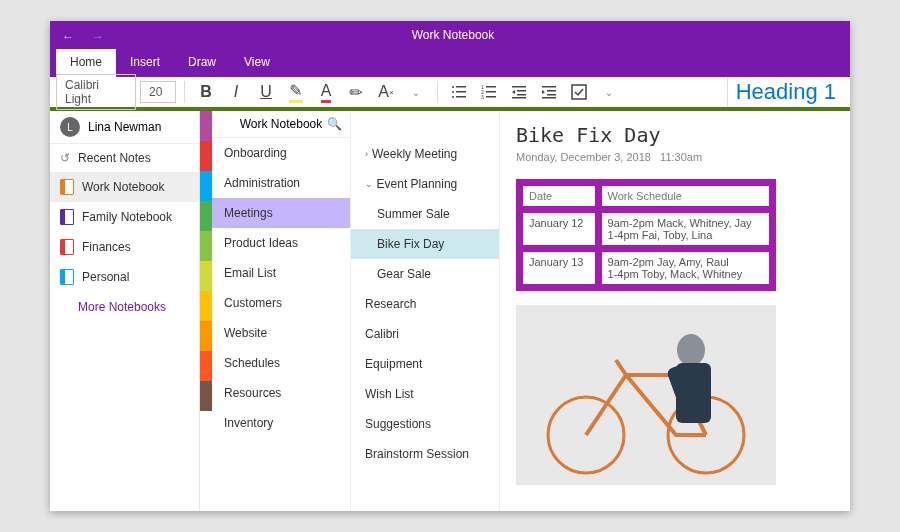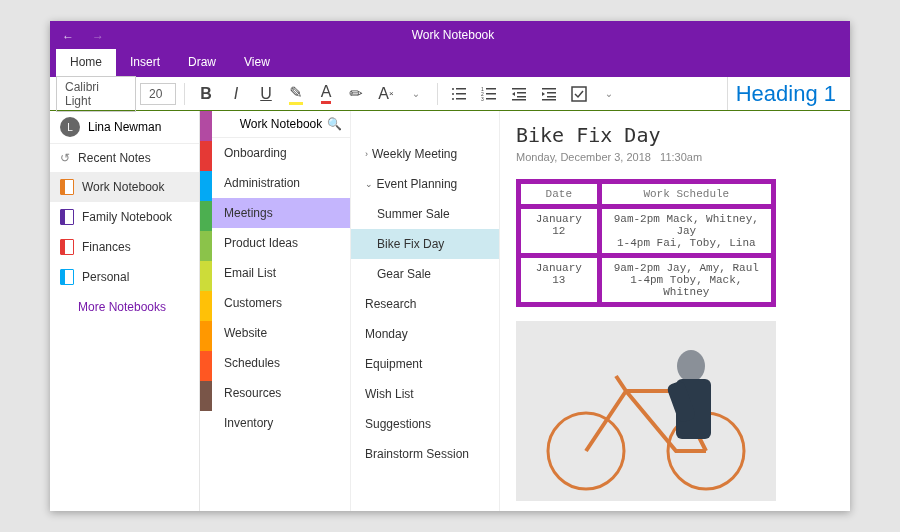--- a/index.html
+++ b/index.html
@@ -5,21 +5,21 @@
 * { margin:0; padding:0; box-sizing:border-box; font-family:"Segoe UI",Arial,sans-serif; }
 body { background:#e5e5e5; display:flex; justify-content:center; align-items:center; height:532px; }
 .window { width:800px; height:490px; background:#fff; box-shadow:0 2px 8px rgba(0,0,0,0.3); display:flex; flex-direction:column; overflow:hidden; }
 .titlebar { background:#7719AA; height:28px; display:flex; align-items:center; color:#fff; font-size:12px; }
 .nav-btns { display:flex; gap:18px; padding:0 12px; }
 .nav-btns span { opacity:.8; cursor:pointer; }
 .title { flex:1; text-align:center; }
 .ribbon-tabs { background:#7719AA; height:28px; display:flex; padding-left:6px; }
 .tab { color:#fff; font-size:12px; padding:6px 14px; cursor:pointer; }
 .tab.active { background:#fff; color:#333; }
-.ribbon { height:34px; border-bottom:1px solid #4d7c0f; display:flex; align-items:center; padding:0 6px; gap:4px; }
+.ribbon { height:34px; border-bottom:4px solid #4d7c0f; display:flex; align-items:center; padding:0 6px; gap:4px; }
 .font-box { border:1px solid #ccc; padding:3px 8px; font-size:12px; color:#555; width:80px; }
 .size-box { border:1px solid #ccc; padding:3px 8px; font-size:12px; color:#555; width:36px; }
 .rbtn { width:26px; height:26px; display:flex; align-items:center; justify-content:center; cursor:pointer; color:#444; }
 .rbtn svg { width:16px; height:16px; }
 .divider-v { width:1px; height:22px; background:#ddd; margin:0 4px; }
 .heading-style { color:#0078d4; font-size:22px; font-weight:400; padding:0 8px; border-left:1px solid #ddd; height:100%; display:flex; align-items:center; margin-left:auto; }
 .body-area { flex:1; display:flex; overflow:hidden; }
 .sidebar { width:150px; border-right:1px solid #e5e5e5; display:flex; flex-direction:column; font-size:12px; }
 .user-row { display:flex; align-items:center; gap:8px; padding:6px 10px; border-bottom:1px solid #eee; }
 .avatar { width:20px; height:20px; border-radius:50%; background:#666; color:#fff; display:flex; align-items:center; justify-content:center; font-size:10px; }
@@ -37,21 +37,21 @@
 .section-item.selected { background:#c4b5fd; }
 .pages-col { width:150px; border-left:1px solid #eee; border-right:1px solid #eee; }
 .page-item { padding:8px 14px; font-size:12px; cursor:pointer; color:#333; display:flex; align-items:center; gap:4px; }
 .page-item.sub { padding-left:26px; }
 .page-item.selected { background:#cde9f0; }
 .chev { font-size:9px; color:#666; }
 .content { flex:1; padding:12px 16px; overflow:hidden; }
 .page-title { font-family:"Consolas",monospace; font-size:20px; color:#333; }
 .page-date { font-size:11px; color:#888; margin-top:4px; padding-bottom:6px; }
 .tbl { border-collapse:collapse; margin-top:10px; font-size:11px; width:260px; }
-.tbl th, .tbl td { border:5px solid #a21caf; padding:4px 6px; text-align:center; color:#555; vertical-align:top;font-family:Liberation Mono, monospace; }
+.tbl th, .tbl td { border:7px solid #a21caf; padding:4px 6px; text-align:left; color:#555; vertical-align:top; }
 .tbl th { font-weight:400; color:#777; }
 .content-img { margin-top:14px; width:260px; height:180px; background:linear-gradient(135deg,#d9d9d9 0%,#e8e8e8 100%); position:relative; overflow:hidden; }
 .hl-yellow { border-bottom:3px solid #ffeb3b; }
 .hl-red { border-bottom:3px solid #e53935; }
 </style>
 </head>
 <body>
 
 <div class="window">
 
@@ -224,21 +224,21 @@
           <div class="page-item sub selected">
             <span>Bike Fix Day</span>
           </div>
           <div class="page-item sub">
             <span>Gear Sale</span>
           </div>
           <div class="page-item">
             <span>Research</span>
           </div>
           <div class="page-item">
-            <span>Monday</span>
+            <span>Calibri</span>
           </div>
           <div class="page-item">
             <span>Equipment</span>
           </div>
           <div class="page-item">
             <span>Wish List</span>
           </div>
           <div class="page-item">
             <span>Suggestions</span>
           </div>

